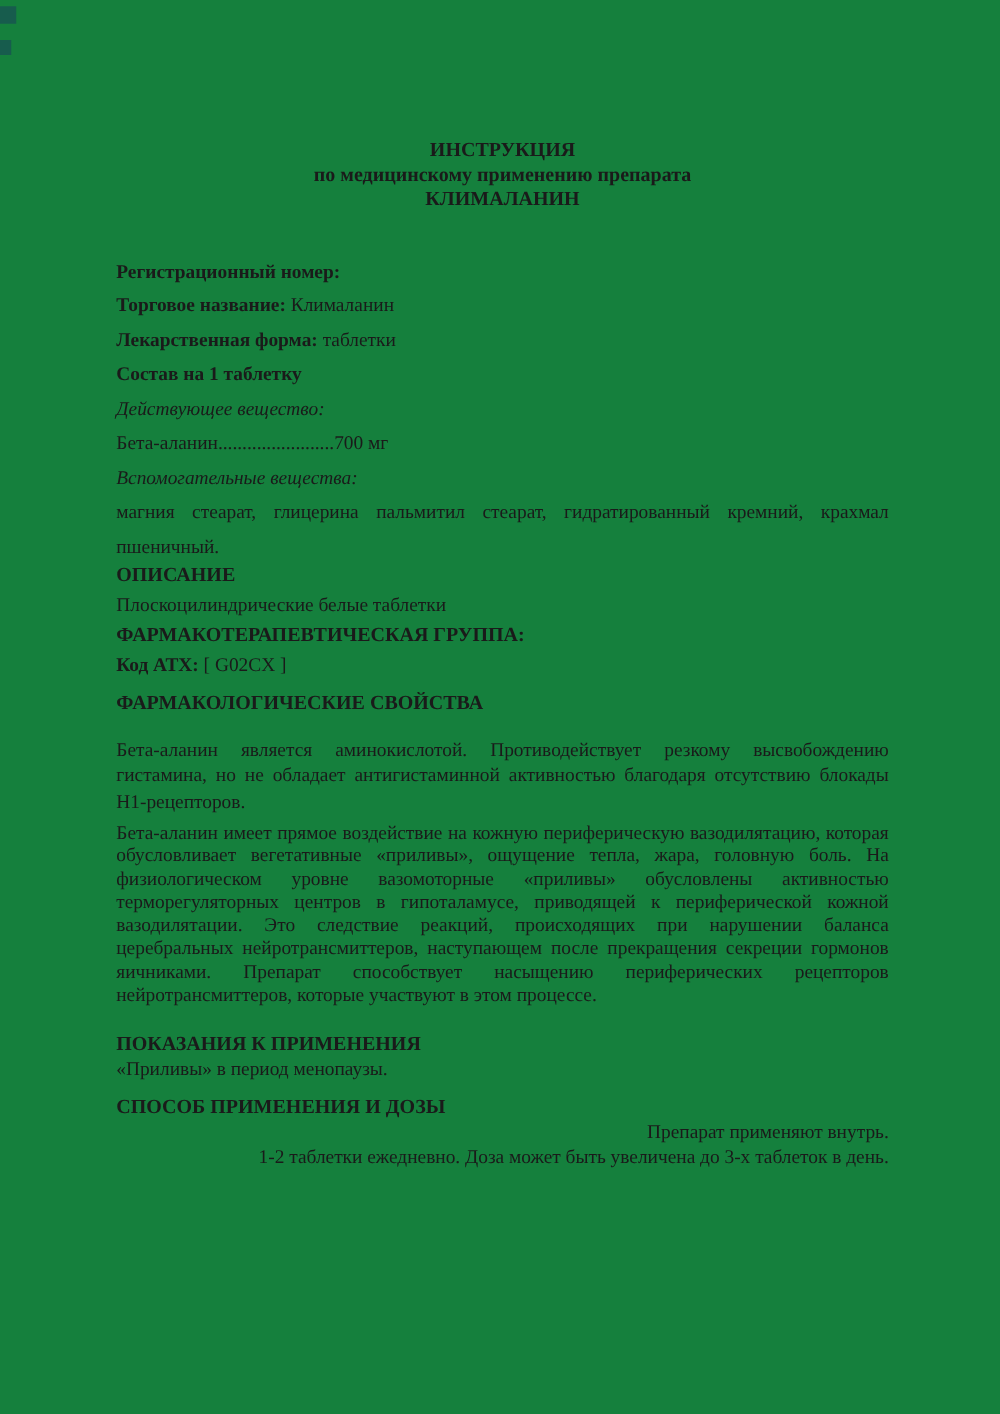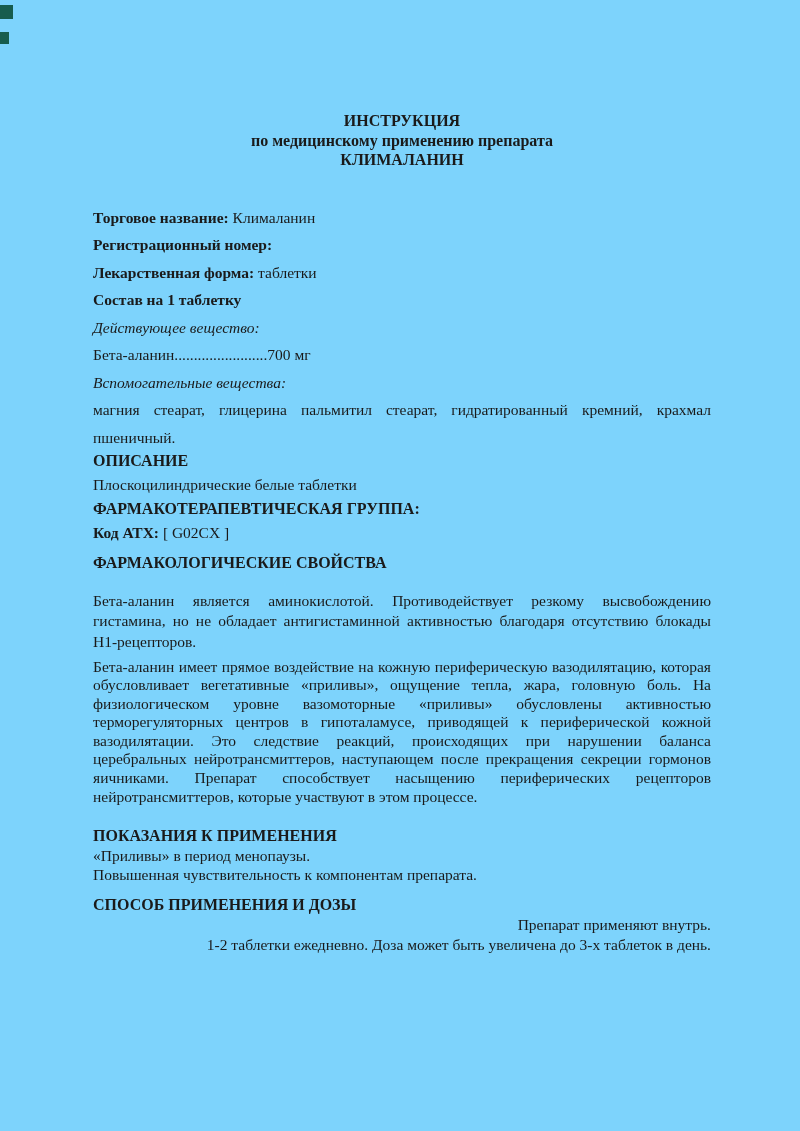--- a/index.html
+++ b/index.html
@@ -11,21 +11,21 @@
     width: 800px;
     height: 1131px;
     overflow: hidden;
     position: relative;
     font-family: "Liberation Serif", "DejaVu Serif", serif;
     color: #1a1a1a;
   }
   .page {
     position: absolute;
     inset: 0;
-    background: #7dd3fc;
+    background: #15803d;
   }
   
   .scan-mark-1 {
     position: absolute; left: 0; top: 5px;
     width: 13px; height: 14px;
   }
   .scan-mark-2 {
     position: absolute; left: 0; top: 32px;
     width: 9px; height: 12px;
   }
@@ -84,25 +84,25 @@
   <div class="content">
 
     <div class="doc-title">
       <div>ИНСТРУКЦИЯ</div>
       <div>по медицинскому применению препарата</div>
       <div>КЛИМАЛАНИН</div>
     </div>
 
     <div class="rhythm">
       <div>
+        <span class="b">Регистрационный номер:</span>
+      </div>
+      <div>
         <span class="b">Торговое название:</span>
         <span>Клималанин</span>
-      </div>
-      <div>
-        <span class="b">Регистрационный номер:</span>
       </div>
       <div>
         <span class="b">Лекарственная форма:</span>
         <span>таблетки</span>
       </div>
       <div>
         <span class="b">Состав на 1 таблетку</span>
       </div>
       <div>
         <span class="i">Действующее  вещество:</span>
@@ -123,20 +123,19 @@
       </div>
     </div>
 
     <div class="h pharm-heading">ФАРМАКОЛОГИЧЕСКИЕ СВОЙСТВА</div>
     <p class="para1">Бета-аланин является аминокислотой. Противодействует резкому высвобождению гистамина, но не обладает антигистаминной активностью благодаря отсутствию блокады Н1-рецепторов.</p>
     <p class="para2">Бета-аланин имеет прямое воздействие на кожную периферическую вазодилятацию, которая обусловливает вегетативные «приливы», ощущение тепла, жара, головную боль. На физиологическом уровне вазомоторные «приливы» обусловлены активностью терморегуляторных центров в гипоталамусе, приводящей к периферической кожной вазодилятации. Это следствие реакций, происходящих при нарушении баланса церебральных нейротрансмиттеров, наступающем после прекращения секреции гормонов яичниками. Препарат способствует насыщению периферических рецепторов нейротрансмиттеров, которые участвуют в этом процессе.</p>
 
     <div class="h indications-heading">ПОКАЗАНИЯ К ПРИМЕНЕНИЯ</div>
     <p class="simple-line">«Приливы»  в период менопаузы.</p>
 
-    <p class="simple-line">Повышенная чувствительность к компонентам препарата.</p>
 
     <div class="h dosage-heading">СПОСОБ ПРИМЕНЕНИЯ И ДОЗЫ</div>
     <p class="dosage-line">Препарат применяют внутрь.</p>
     <p class="dosage-line">1-2 таблетки ежедневно. Доза может быть увеличена до 3-х таблеток в день.</p>
 
   </div>
 </div>
 
 </body></html>

